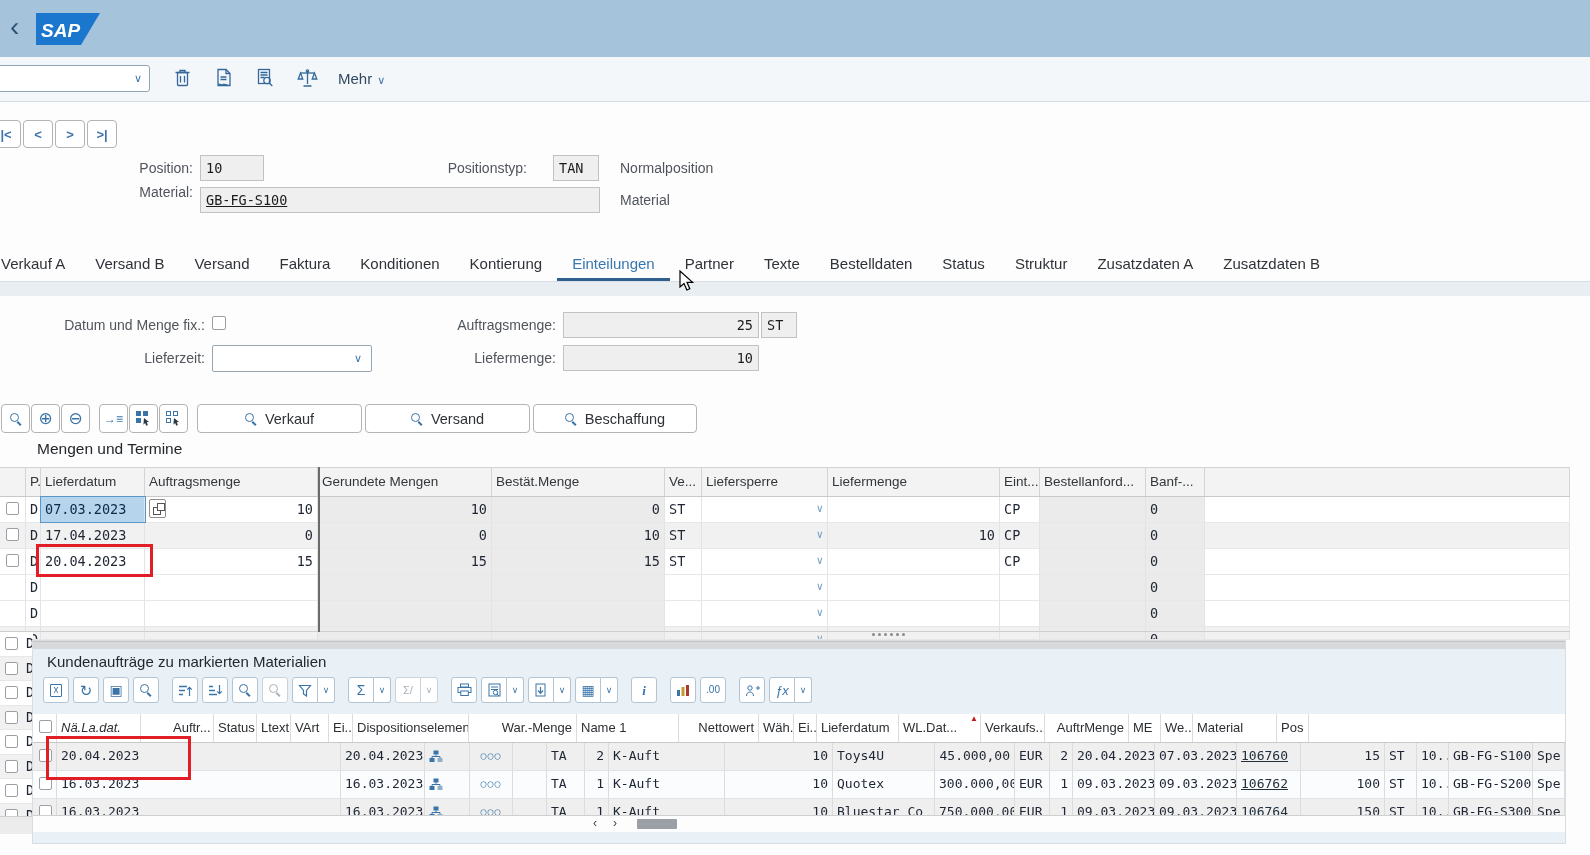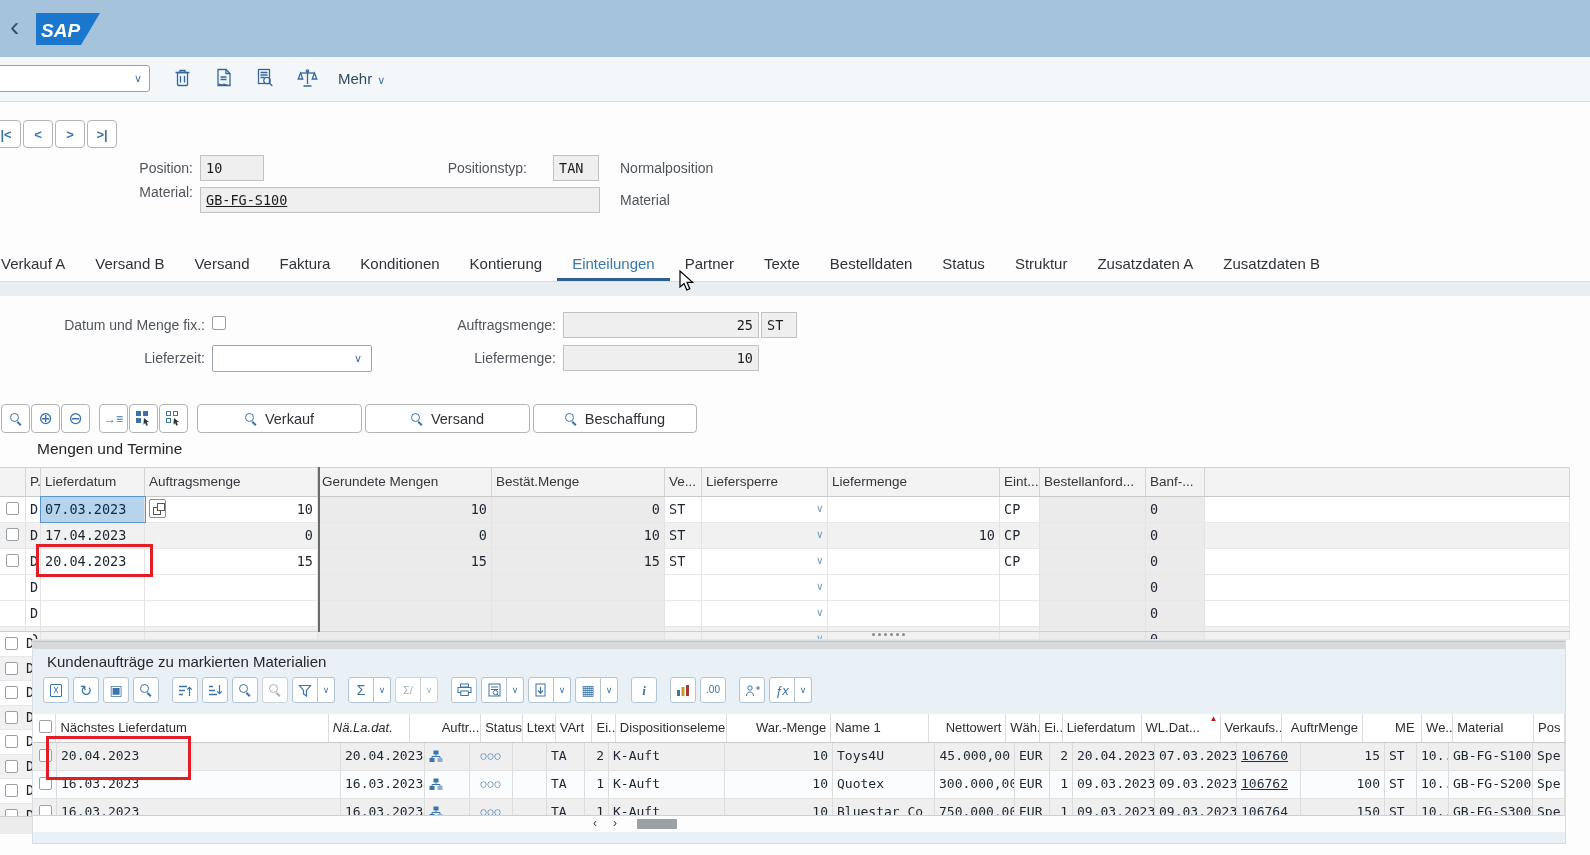--- a/index.html
+++ b/index.html
@@ -529,38 +529,37 @@
         <span class="split">
           <div class="abtn">
             <span class="g" style="font-style:italic">ƒx</span>
           </div>
           <div class="achev">∨</div>
         </span>
       </div>
     <div id="alv-grid">
         <div class="av-row head">
           <div class="ac" style="width: 24px;"><span class="cbx2"></span></div>
-          <div class="ac" style="width: 284px;">Nächstes Lieferdatum</div>
           <div class="ac" style="width: 84px; font-style: italic;">Nä.La.dat.</div>
           <div class="ac" style="width: 45px; margin-left: 28px;">Auftr...</div>
           <div class="ac" style="width: 43px;">Status</div>
           <div class="ac" style="width: 34px;">Ltext ...</div>
           <div class="ac" style="width: 38px;">VArt</div>
           <div class="ac" style="width: 24px;">Ei...</div>
           <div class="ac" style="width: 116px;">Dispositionselement</div>
           <div class="ac ar" style="width: 108px;">War.-Menge</div>
           <div class="ac" style="width: 102px;">Name 1</div>
           <div class="ac ar" style="width: 80px;">Nettowert</div>
           <div class="ac" style="width: 35px;">Wäh...</div>
           <div class="ac" style="width: 23px;">Ei...</div>
           <div class="ac" style="width: 82px;">Lieferdatum</div>
           <div class="ac" style="width: 82px;">WL.Dat...<span class="sort-asc-mark">▲</span></div>
           <div class="ac" style="width: 64px;">Verkaufs...</div>
           <div class="ac ar" style="width: 84px;">AuftrMenge</div>
-          <div class="ac" style="width: 32px; margin-left: 28px;">ME</div>
+          <div class="ac" style="width: 32px;">ME</div>
           <div class="ac" style="width: 32px;">We...</div>
           <div class="ac" style="width: 84px;">Material</div>
           <div class="ac" style="width: 32px;">Pos</div>
         </div>
         <div class="av-row odd">
           <div class="ac" style="width: 24px;"><span class="cbx2"></span></div>
           <div class="ac" style="width: 284px;">20.04.2023</div>
           <div class="ac ar" style="width: 84px;">20.04.2023</div>
           <div class="ac" style="width: 45px;"><svg width="14" height="13" style="margin-top:7px">
               <rect x="4.5" y="0.5" width="5" height="4" fill="#3b74a8"></rect>

